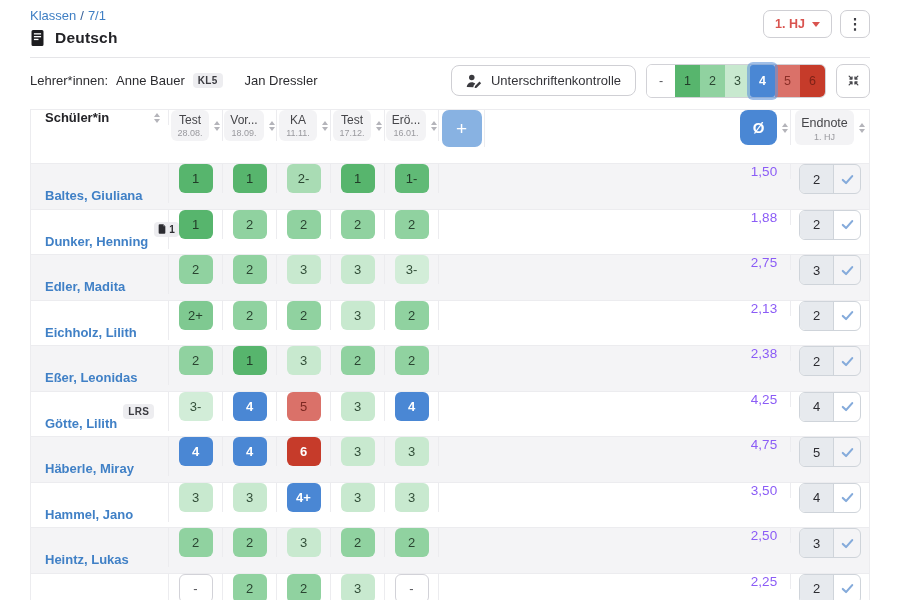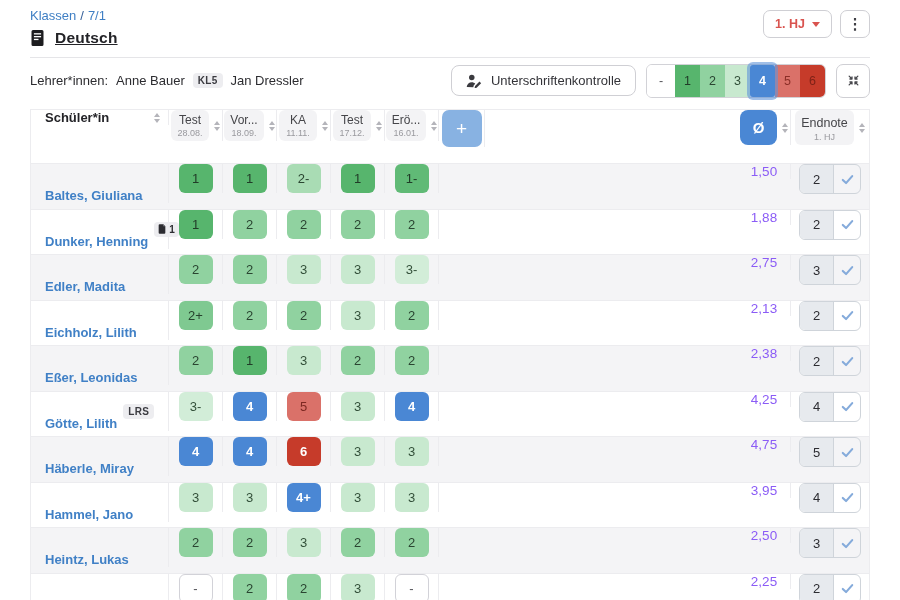--- a/index.html
+++ b/index.html
@@ -4,37 +4,37 @@
 <style>
   * { margin:0; padding:0; box-sizing:border-box; }
   html,body { width:900px; height:600px; overflow:hidden; background:#fff;
     font-family:"Liberation Sans", sans-serif; color:#2f2f33; }
 
   .topbar { padding:6px 30px 0 30px; position:relative; }
   .crumbs { font-size:13px; margin-top:2px; }
   .crumbs a { color:#3f7fc4; text-decoration:none; cursor:pointer; }
   .crumbs .sep { color:#35609a; margin:0 4px; }
   .titlerow { display:flex; align-items:center; gap:10px; margin-top:6px; padding-bottom:10px; }
-  .titlerow h1 { font-size:15.5px; font-weight:700; color:#232327; letter-spacing:.2px;text-decoration:underline; }
+  .titlerow h1 { font-size:15.5px; font-weight:700; color:#232327; letter-spacing:.2px; }
   .topdivider { border-bottom:1px solid #e5e5e8; }
 
   .topright { position:absolute; right:30px; top:10px; display:flex; gap:8px; }
   .btn { background:#fff; border:1px solid #cfcfd4; border-radius:7px; cursor:pointer;
          display:inline-flex; align-items:center; justify-content:center; font-family:inherit; }
   .term-btn { padding:5px 11px; font-size:12.5px; color:#d9534f; gap:7px; font-weight:600; }
   .term-btn .caret { width:0; height:0; border-left:4px solid transparent; border-right:4px solid transparent;
                      border-top:5px solid #d9534f; }
   .kebab-btn { width:30px; height:28px; font-size:15px; font-weight:700; color:#3e3e44; }
 
   .toolbar { height:45px; padding:0 30px; display:flex; align-items:center; justify-content:space-between; }
   .teachers { display:flex; align-items:center; gap:8px; font-size:13px; color:#2c2c30; }
   .teachers .tname { font-weight:400; }
   .minibadge { background:#ededf0; color:#3b3b40; border-radius:4px; font-size:10px; font-weight:700;
                padding:2px 5px; letter-spacing:.3px; }
-  .teacher2 { }
+  .teacher2 { margin-left:14px; }
   .toolbar-right { display:flex; align-items:center; gap:10px; }
   .sig-btn { padding:7px 14px; font-size:13px; color:#333338; gap:9px; border-radius:8px; }
 
   .legend { display:flex; border:1px solid #d2d2d7; border-radius:6px; height:34px; background:#fff; }
   .leg-seg { width:25px; height:32px; border:none; display:flex; align-items:center; justify-content:center;
              font-size:12.5px; cursor:pointer; font-family:inherit; }
   .leg-seg:first-child { width:28px; border-radius:5px 0 0 5px; }
   .leg-seg:last-child { border-radius:0 5px 5px 0; }
   .leg-seg.sel { box-shadow:0 0 0 3px rgba(96,148,216,.6); border-radius:3px; position:relative; z-index:2; font-weight:700; }
   .compress-btn { width:34px; height:34px; border-radius:7px; }
@@ -502,21 +502,21 @@
         </div>
         <div class="cell c-exam">
           <button class="gradepill" style="background: rgb(200, 233, 207); color: rgb(51, 80, 58);">3</button>
         </div>
         <div class="cell c-exam">
           <button class="gradepill" style="background: rgb(200, 233, 207); color: rgb(51, 80, 58);">3</button>
         </div>
         <div class="cell c-plus"></div>
         <div class="cell c-fill"></div>
         <div class="cell c-avg">
-          <span class="avg-val">3,95</span>
+          <span class="avg-val">3,50</span>
         </div>
         <div class="cell c-end">
           <span class="endctl">
             <span class="num">4</span>
             <span class="chk">
               <svg width="13" height="13" viewBox="0 0 16 16" fill="none">
                 <path d="M2.2 8.6 L6.2 12.4 L13.8 3.8" stroke="#85abdb" stroke-width="2.6" stroke-linecap="round" stroke-linejoin="round"></path>
               </svg>
             </span>
           </span>

